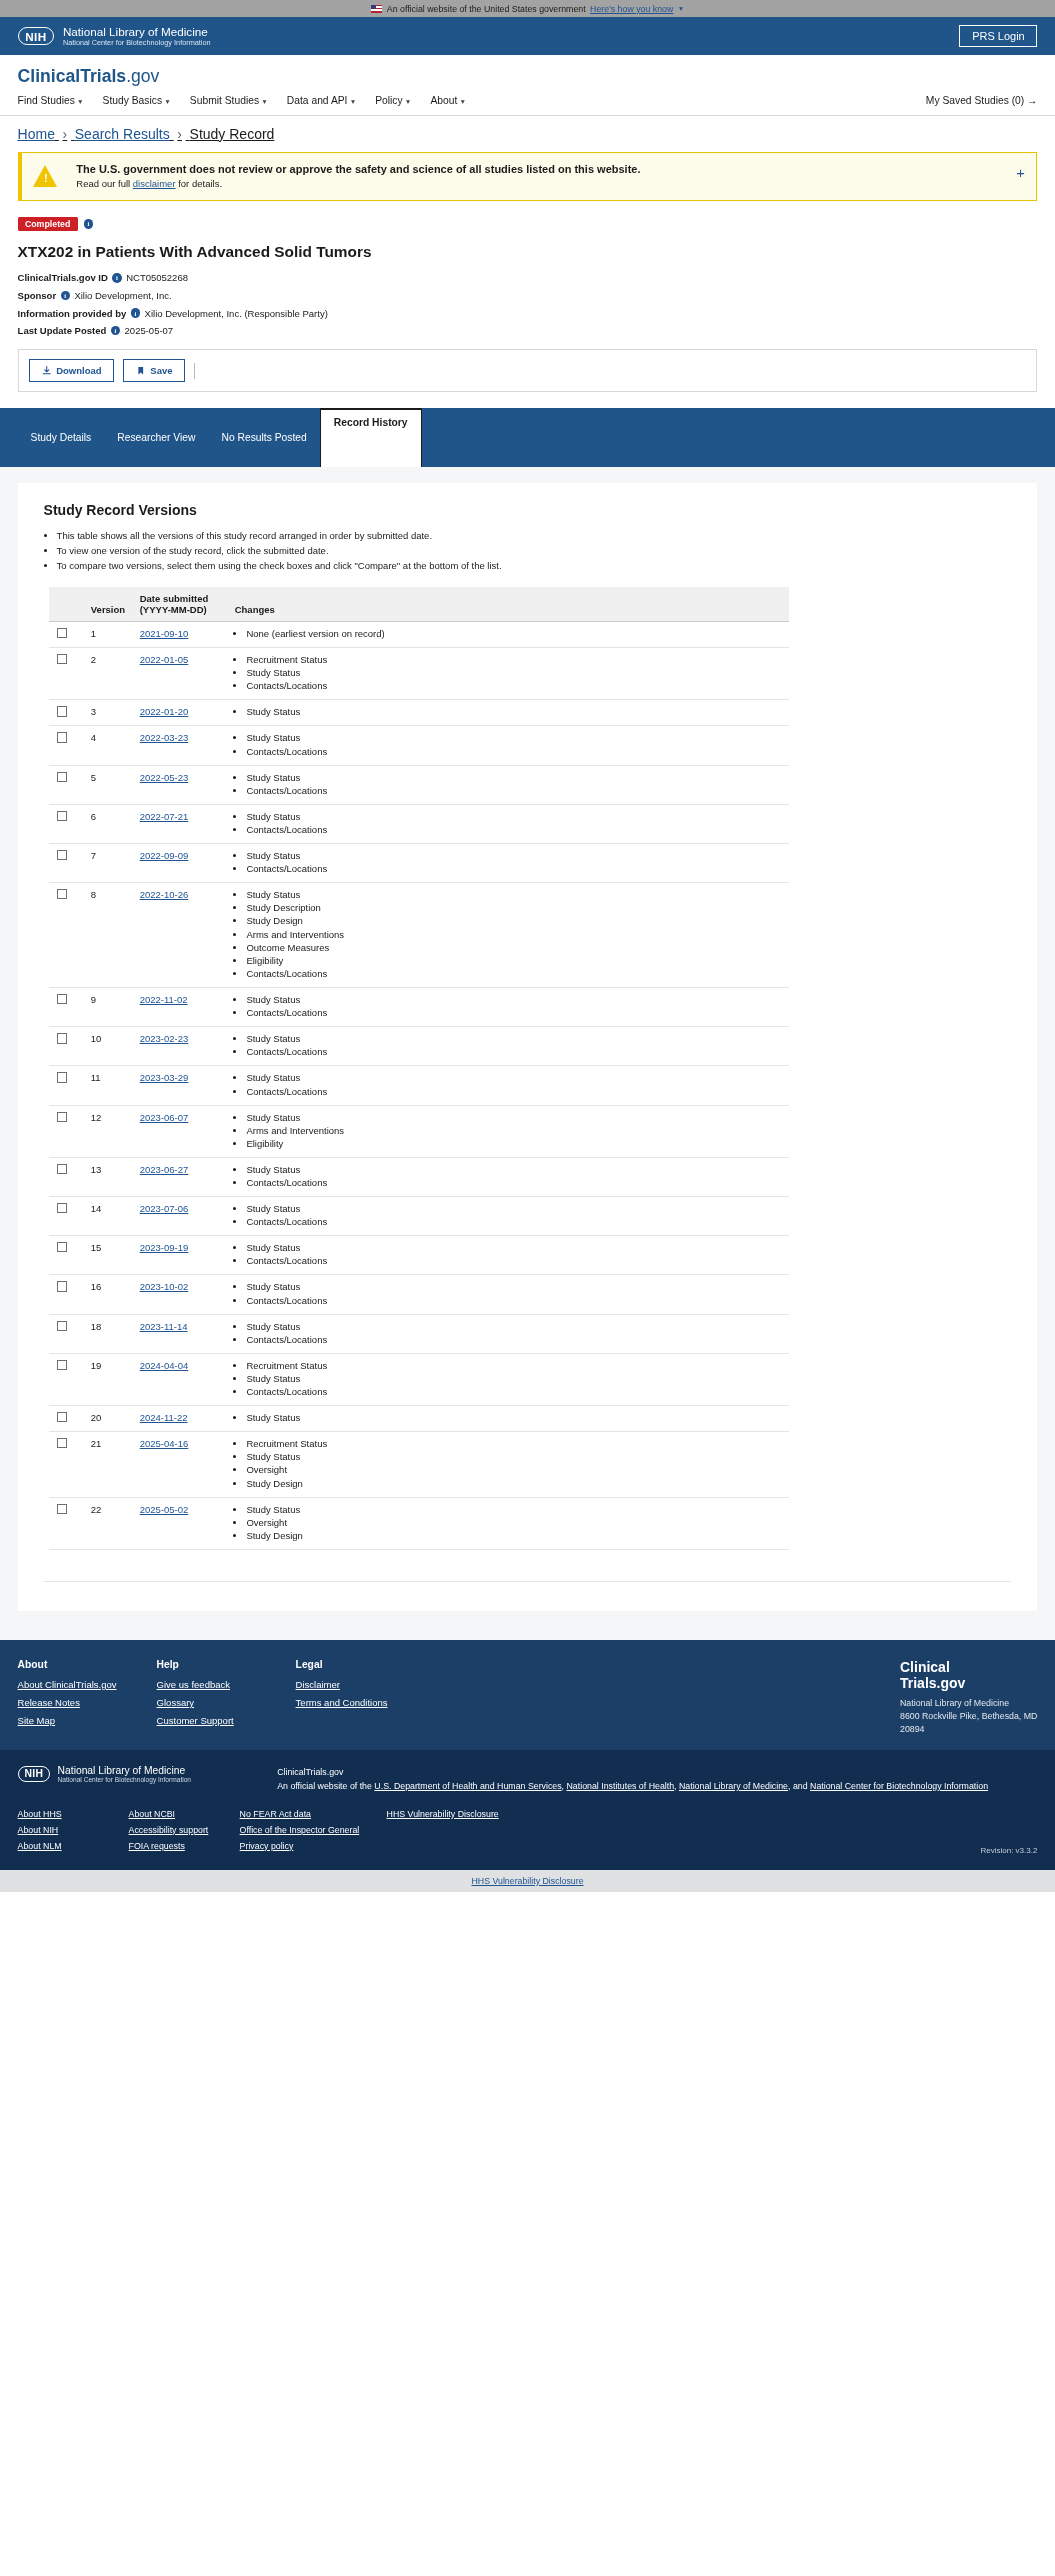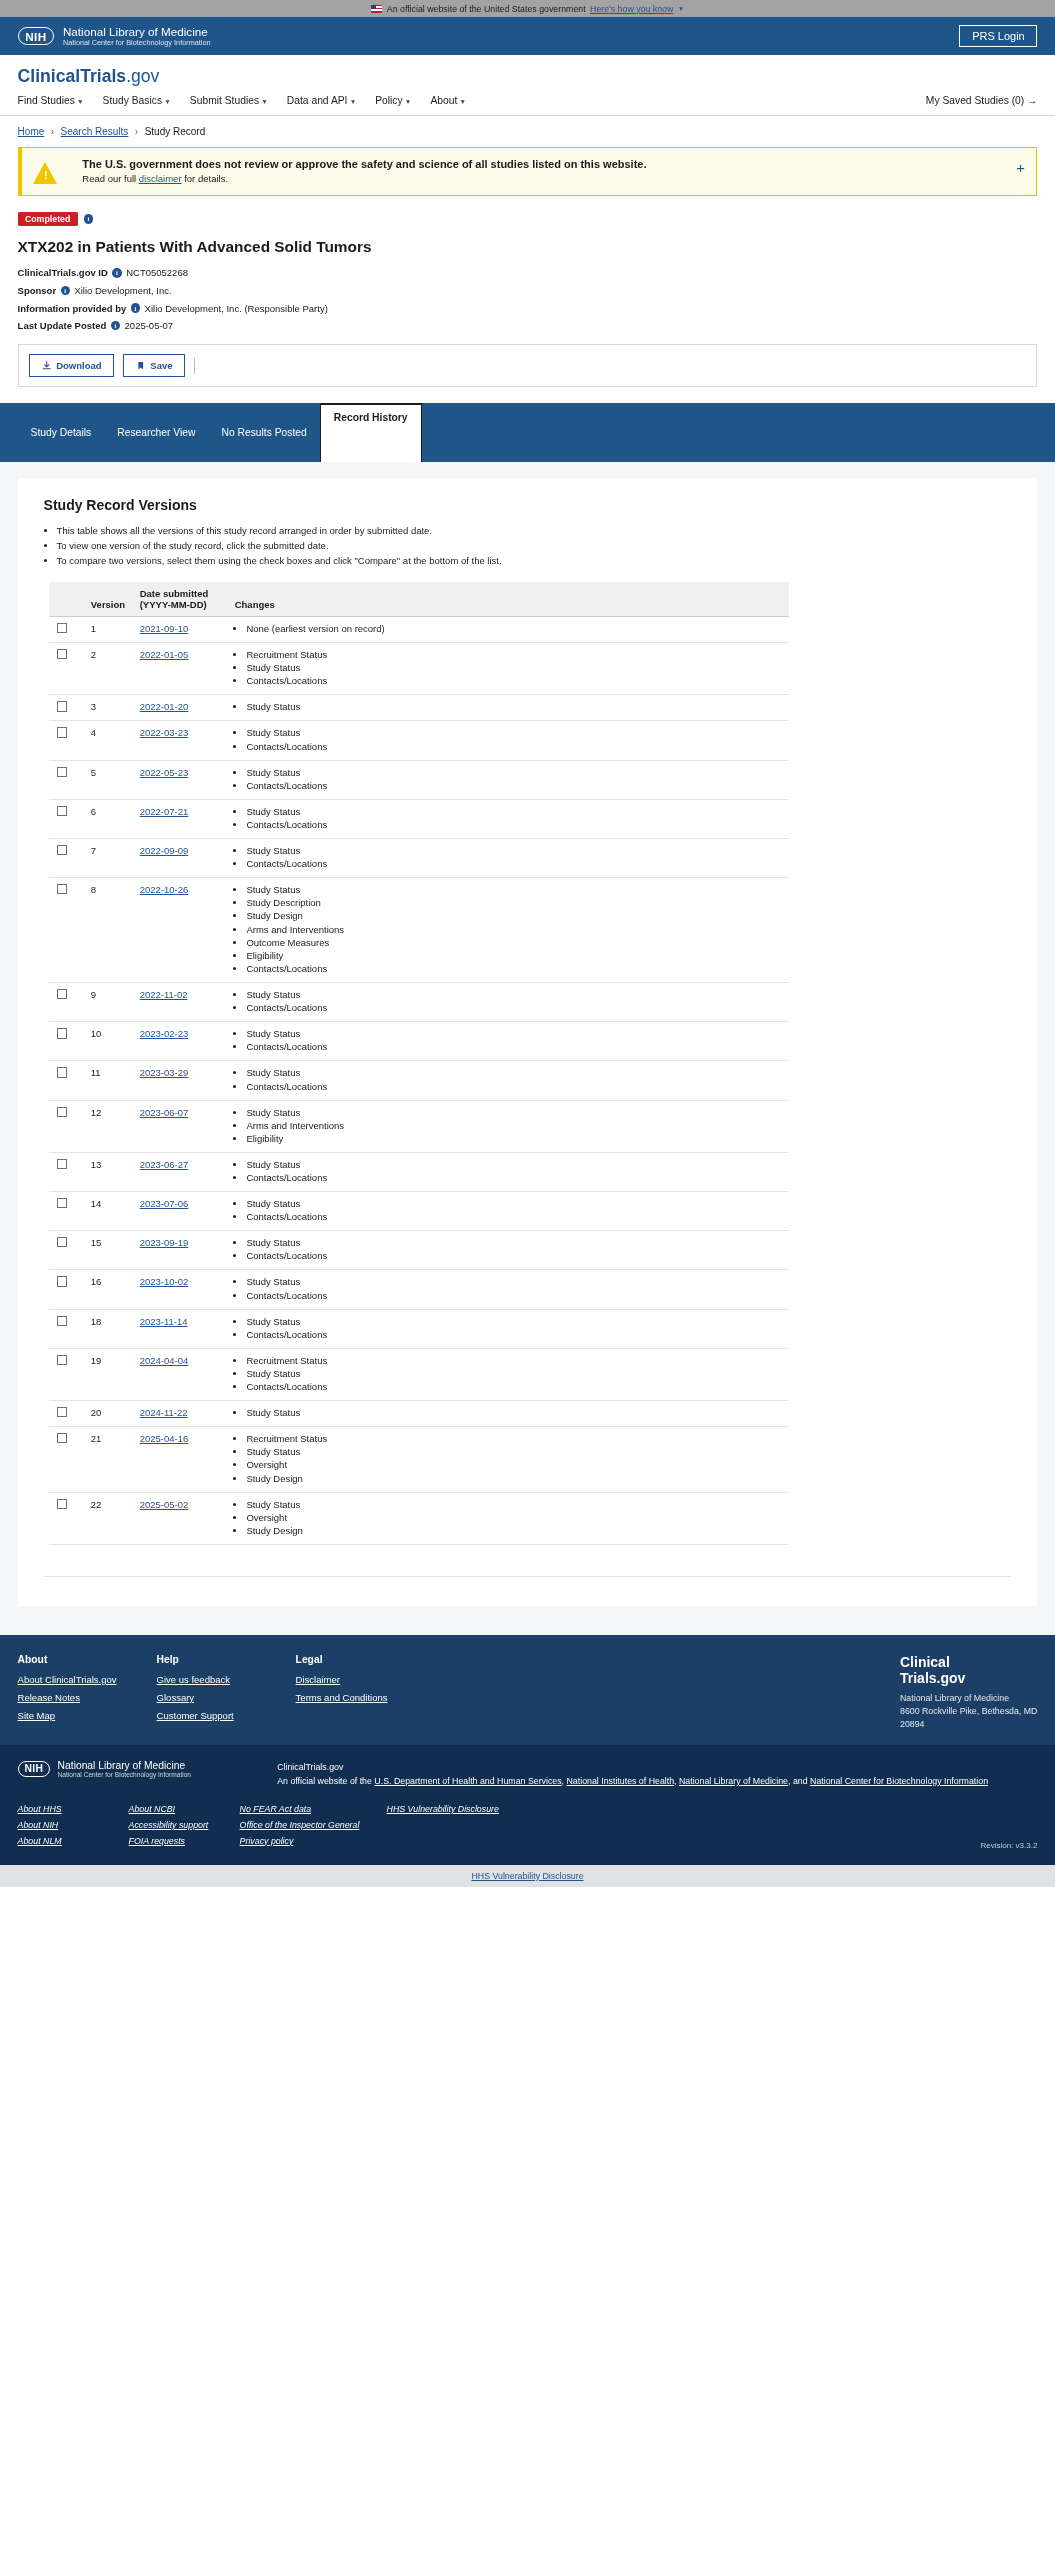--- a/index.html
+++ b/index.html
@@ -72,36 +72,37 @@
     border-bottom:0.7px solid #d6d7d9;
     font-size:10.3px;
   }
   .nav-items { display:flex; gap:19px; }
   .nav-item { color:#1b1b1b; cursor:pointer; white-space:nowrap; }
   .caret { font-size:6.6px; color:#444; margin-left:2.2px; }
   .saved-studies { color:#1b1b1b; cursor:pointer; }
 
   .breadcrumb {
     padding:10.3px 17.6px;
-    font-size:10px;
+    font-size:14px;
     color:#1b1b1b;
+    text-decoration:underline;
   }
   .breadcrumb a { text-decoration:underline; }
   .breadcrumb .sep { color:#5b616b; margin:0 3.7px; }
 
   .content { padding:0 17.6px; }
 
   .alert {
     border:0.7px solid #e6c200;
     background:#fdfbea;
     border-left:4.4px solid #f1c400;
     padding:10.3px 11.7px;
     display:flex;
-    align-items:flex-end;
-    gap:24px;
+    align-items:center;
+    gap:18px;
     position:relative;
     margin-bottom:16px;
   }
   .warn-icon {
     width:25px;height:22px;flex:none;position:relative;
   }
   .warn-icon::before{
     content:"";position:absolute;left:0;top:0;
     border-left:12.5px solid transparent;border-right:12.5px solid transparent;
     border-bottom:22px solid #f1c400;
@@ -222,21 +223,21 @@
   .footer-lower { background:#112e51; color:#fff; padding:14.7px 17.6px; }
   .fl-top { display:flex; gap:17.6px; align-items:flex-start; }
   .fl-logo { display:flex; align-items:center; gap:7.3px; width:242px; flex:none;}
   .fl-logo .nih-logo { font-size:10.3px; padding:1.5px 5.9px; }
   .fl-logo .t1 { font-size:10.3px; }
   .fl-logo .t2 { font-size:6.6px; color:#cfd8e3; }
   .fl-text { font-size:8.8px; line-height:1.6; }
   .fl-text a { color:#fff; text-decoration:underline; }
   .fl-links { display:flex; margin-top:16px; font-size:8.8px; }
   .fl-links .lcol { width:111px; }
-  .fl-links .lcol a { display:block; color:#fff; text-decoration:underline; margin-bottom:5.9px;font-style:italic; }
+  .fl-links .lcol a { display:block; color:#fff; text-decoration:underline; margin-bottom:5.9px; }
   .fl-links .lcol.wide { width:147px; }
   .usa-line { font-size:9.5px; margin-top:13px; }
   .usa-line a { color:#fff; text-decoration:underline; }
   .revision { text-align:right; font-size:8px; color:#c3ccd8; margin-top:-10.3px;}
   .footer-bottom {
     background:#dfe1e2; text-align:center; padding:5.9px; font-size:8.8px;
   }
   .footer-bottom a { color:#205493; text-decoration:underline; }
   .icon-dl, .icon-save { width:9.5px; height:9.5px; display:inline-block; }
 </style>

